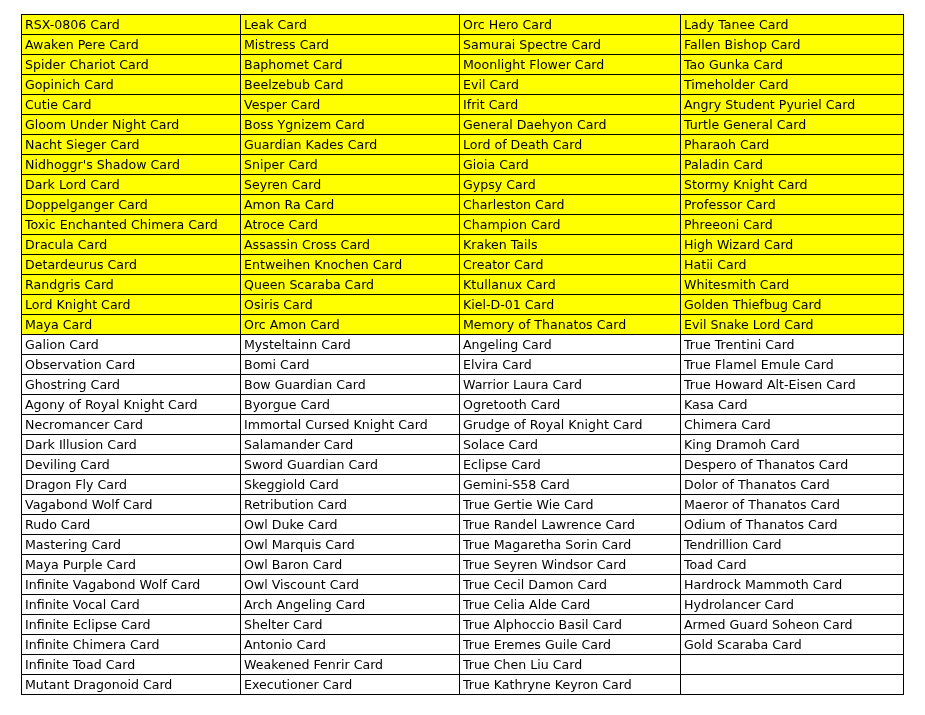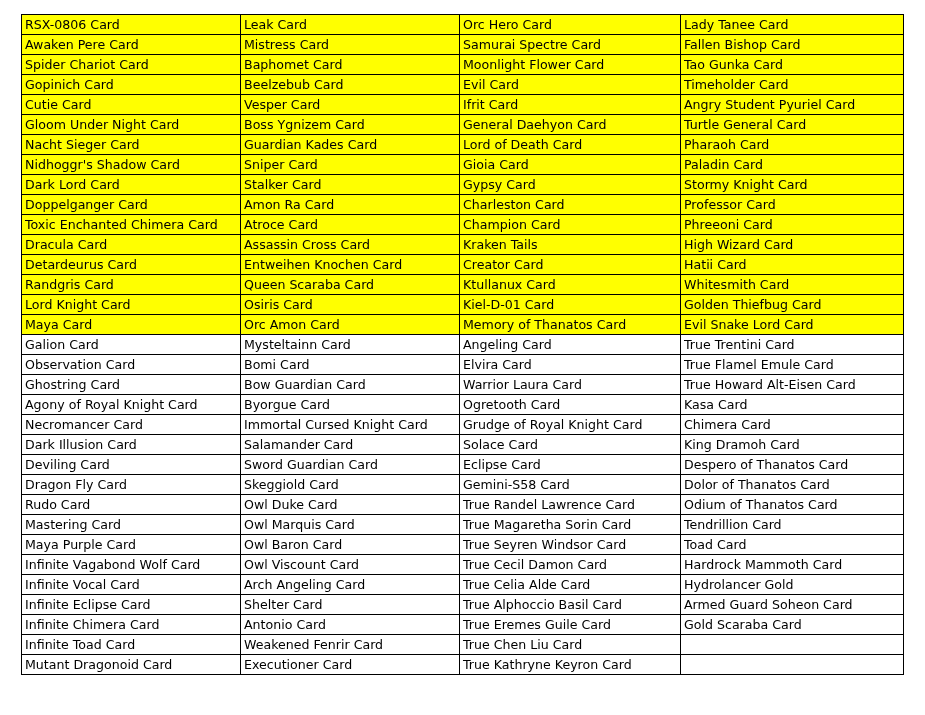--- a/index.html
+++ b/index.html
@@ -102,21 +102,21 @@
           <td>Pharaoh Card</td>
         </tr>
         <tr class="highlight">
           <td>Nidhoggr's Shadow Card</td>
           <td>Sniper Card</td>
           <td>Gioia Card</td>
           <td>Paladin Card</td>
         </tr>
         <tr class="highlight">
           <td>Dark Lord Card</td>
-          <td>Stalker Card</td>
+          <td>Seyren Card</td>
           <td>Gypsy Card</td>
           <td>Stormy Knight Card</td>
         </tr>
         <tr class="highlight">
           <td>Doppelganger Card</td>
           <td>Amon Ra Card</td>
           <td>Charleston Card</td>
           <td>Professor Card</td>
         </tr>
         <tr class="highlight">
@@ -197,20 +197,26 @@
           <td>Eclipse Card</td>
           <td>Despero of Thanatos Card</td>
         </tr>
         <tr>
           <td>Dragon Fly Card</td>
           <td>Skeggiold Card</td>
           <td>Gemini-S58 Card</td>
           <td>Dolor of Thanatos Card</td>
         </tr>
         <tr>
+          <td>Vagabond Wolf Card</td>
+          <td>Retribution Card</td>
+          <td>True Gertie Wie Card</td>
+          <td>Maeror of Thanatos Card</td>
+        </tr>
+        <tr>
           <td>Rudo Card</td>
           <td>Owl Duke Card</td>
           <td>True Randel Lawrence Card</td>
           <td>Odium of Thanatos Card</td>
         </tr>
         <tr>
           <td>Mastering Card</td>
           <td>Owl Marquis Card</td>
           <td>True Magaretha Sorin Card</td>
           <td>Tendrillion Card</td>
@@ -224,21 +230,21 @@
         <tr>
           <td>Infinite Vagabond Wolf Card</td>
           <td>Owl Viscount Card</td>
           <td>True Cecil Damon Card</td>
           <td>Hardrock Mammoth Card</td>
         </tr>
         <tr>
           <td>Infinite Vocal Card</td>
           <td>Arch Angeling Card</td>
           <td>True Celia Alde Card</td>
-          <td>Hydrolancer Gold</td>
+          <td>Hydrolancer Card</td>
         </tr>
         <tr>
           <td>Infinite Eclipse Card</td>
           <td>Shelter Card</td>
           <td>True Alphoccio Basil Card</td>
           <td>Armed Guard Soheon Card</td>
         </tr>
         <tr>
           <td>Infinite Chimera Card</td>
           <td>Antonio Card</td>

